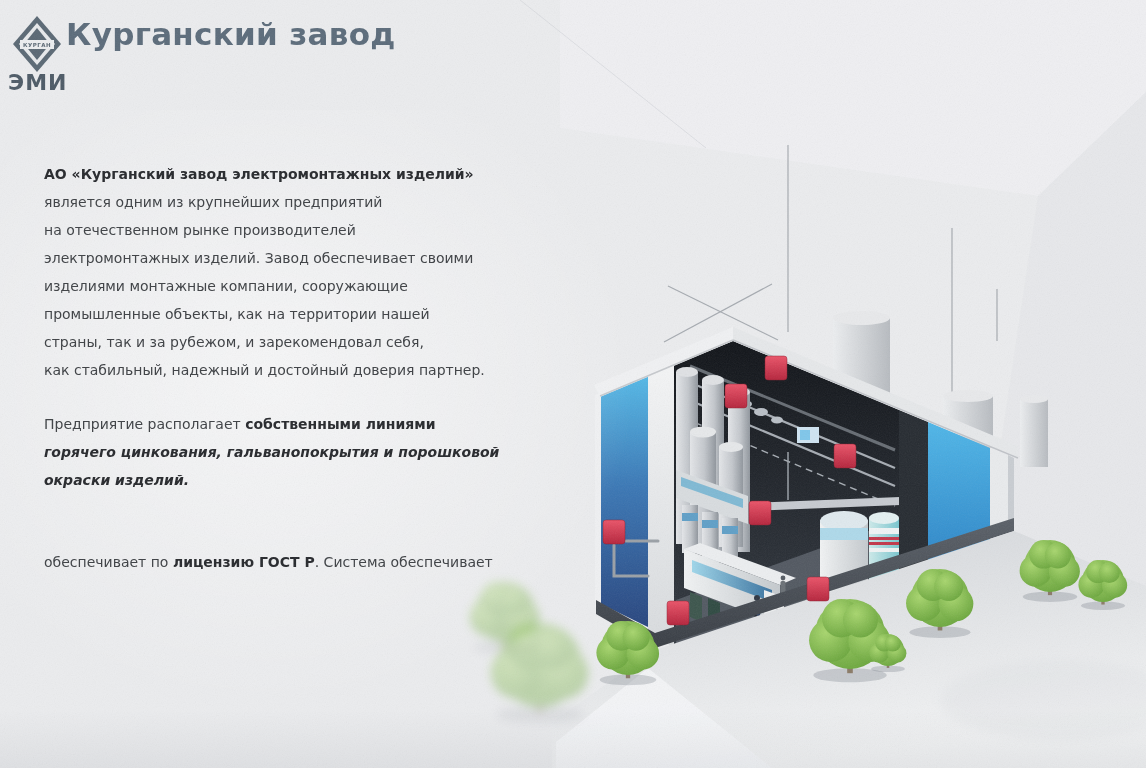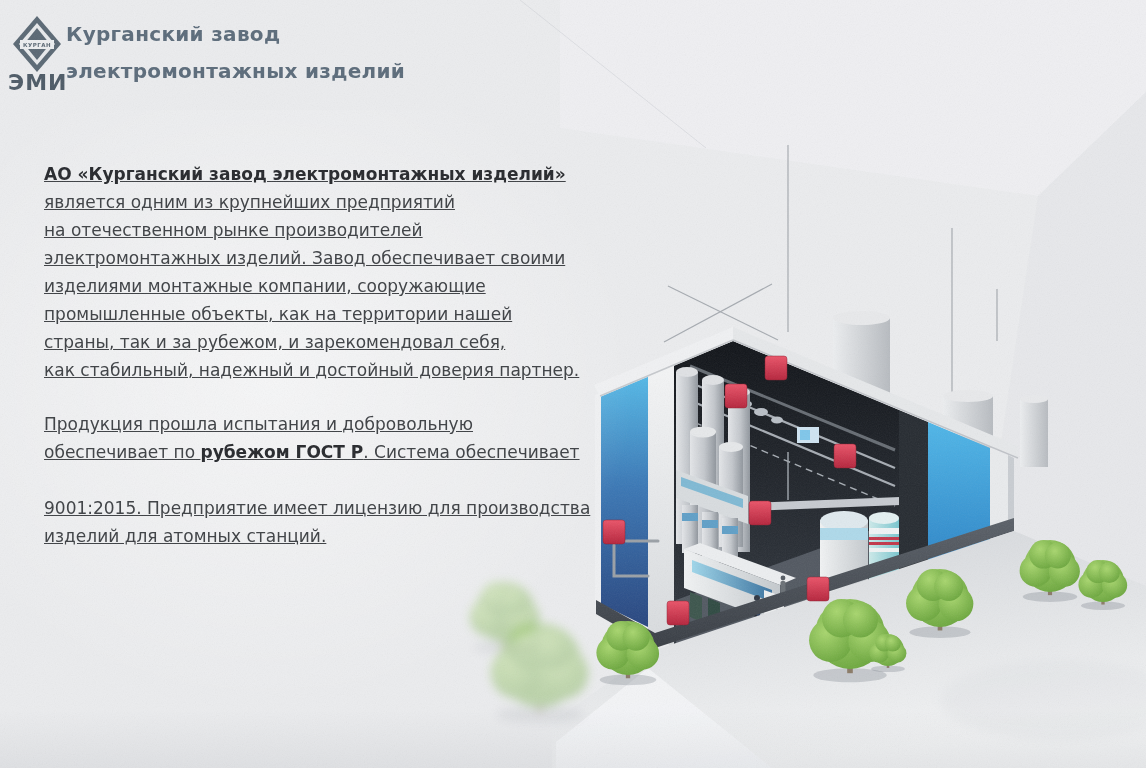--- a/index.html
+++ b/index.html
@@ -2,24 +2,24 @@
 <html><head>
 <meta charset="utf-8">
 <style>
   html,body{margin:0;padding:0;}
   .page{position:relative;width:1146px;height:768px;background:#ebecee;overflow:hidden;
         font-family:"DejaVu Sans",sans-serif;}
   .text-glow{position:absolute;left:-30px;top:110px;width:660px;height:590px;
         background:radial-gradient(ellipse at 45% 45%, rgba(255,255,255,.55), rgba(255,255,255,0) 72%);
         pointer-events:none;}
   .logo{position:absolute;left:6px;top:14px;width:62px;height:80px;}
-  .hdr-title{position:absolute;left:66px;top:16px;font-size:20px;font-weight:bold;
+  .hdr-title{position:absolute;left:66px;top:16px;font-size:31px;font-weight:bold;
         color:#5b6b7a;line-height:37px;letter-spacing:.3px;}
   .article{position:absolute;left:44px;top:160px;width:620px;color:#3d4044;
-        font-size:17px;line-height:28px;text-decoration:underline;}
+        font-size:14px;line-height:28px;}
   .article p{margin:0 0 26px 0;white-space:nowrap;}
   .article .b{font-weight:bold;color:#26282c;}
   .article .i{font-style:italic;}
   .bg-svg{position:absolute;left:0;top:0;}
   .noise{position:absolute;left:0;top:0;pointer-events:none;}
   .bottom-shade{position:absolute;left:0;bottom:0;width:1146px;height:58px;
         background:linear-gradient(to bottom, rgba(140,146,154,0), rgba(140,146,154,0.13));
         pointer-events:none;}
 </style>
 </head>
@@ -311,26 +311,26 @@
     <polygon points="31,2 55,30 31,58 7,30" fill="#5a6874"></polygon>
     <polygon points="31,9 49,30 31,51 13,30" fill="#e8eaec"></polygon>
     <polygon points="31,14 44,30 31,46 18,30" fill="#5a6874"></polygon>
     <rect x="14" y="26" width="34" height="9" fill="#eceef0"></rect>
     <text x="31" y="33" text-anchor="middle" font-size="5.5" font-weight="bold" fill="#5a6874" font-family="DejaVu Sans, sans-serif" letter-spacing="0.5">КУРГАН</text>
     <text x="2" y="76" font-size="22" font-weight="bold" fill="#4d5a66" font-family="DejaVu Sans, sans-serif" letter-spacing="1">ЭМИ</text>
   </svg>
 
   <div class="hdr-title">
     <div>Курганский завод</div>
-    <div>электромонтажных изделий</div>
   </div>
 
   <div class="article">
       <p><span class="b">АО «Курганский завод электромонтажных изделий»</span><br><span>является одним из крупнейших предприятий</span><br><span>на отечественном рынке производителей</span><br><span>электромонтажных изделий. Завод обеспечивает своими</span><br><span>изделиями монтажные компании, сооружающие</span><br><span>промышленные объекты, как на территории нашей</span><br><span>страны, так и за рубежом, и зарекомендовал себя,</span><br><span>как стабильный, надежный и достойный доверия партнер.</span></p>
-      <p><span>Продукция прошла испытания и добровольную</span><br><span>обеспечивает по </span><span class="b">рубежом ГОСТ Р</span><span>. Система обеспечивает</span><br><br><span>9001:2015. Предприятие имеет лицензию для производства</span><br><span>изделий для атомных станций.</span></p>
+      <p><span>Предприятие располагает </span><span class="b">собственными линиями</span><br><span class="b i">горячего цинкования, гальванопокрытия и порошковой</span><br><span class="b i">окраски изделий.</span></p>
+      <p><br><span>обеспечивает по </span><span class="b">лицензию ГОСТ Р</span><span>. Система обеспечивает</span><br><br><br></p>
     </div>
 
   <div class="bottom-shade"></div>
 
   <svg class="noise" width="1146" height="768">
     <filter id="noiseF">
       <feTurbulence type="fractalNoise" baseFrequency="0.9" numOctaves="2" stitchTiles="stitch"></feTurbulence>
       <feColorMatrix type="saturate" values="0"></feColorMatrix>
     </filter>
     <rect width="1146" height="768" filter="url(#noiseF)" opacity="0.09"></rect>

